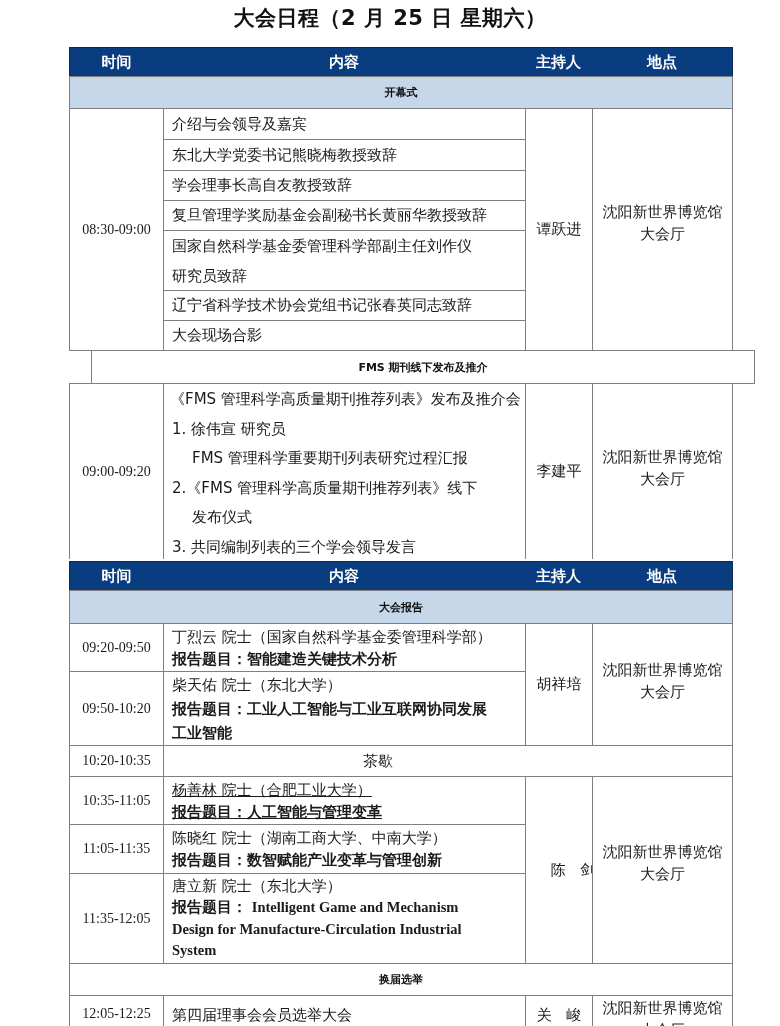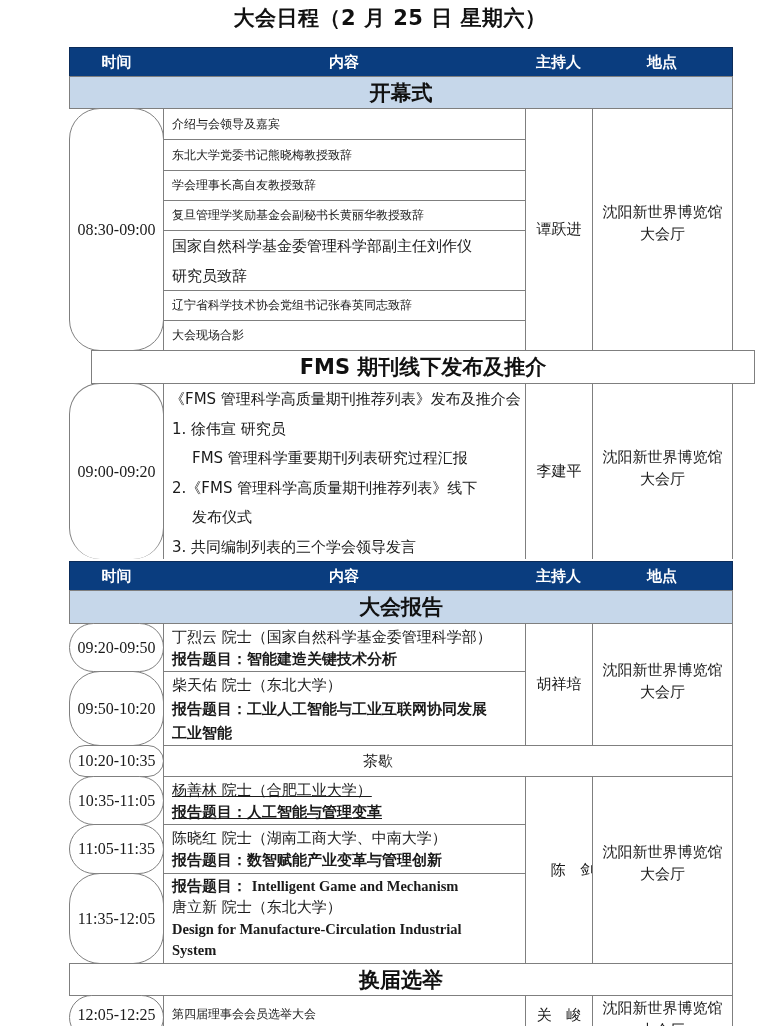--- a/index.html
+++ b/index.html
@@ -4,28 +4,28 @@
 <style>
   html, body { margin:0; padding:0; background:#ffffff; }
   body { width:780px; height:1026px; position:relative; overflow:hidden;
          font-family:"DejaVu Sans", "Liberation Sans", sans-serif; color:#1a1a1a; }
   .title { position:absolute; left:0; top:4px; width:780px; text-align:center;
            font-size:21px; font-weight:bold; color:#111; letter-spacing:0.5px; }
   .abs { position:absolute; box-sizing:border-box; }
   .hdr { background:#0a3d7f; color:#fff; font-weight:bold; font-size:15px;
          display:flex; align-items:center; justify-content:center;
          border-right:1px solid #0b2c5a; border-bottom:1px solid #0b2c5a; }
-  .band { background:#c6d7ea; font-weight:bold; font-size:21px; color:#111;
+  .band { background:#c6d7ea; font-weight:bold; font-size:11px; color:#111;
           display:flex; align-items:center; justify-content:center;
           border:1px solid #7f7f7f; }
   .band-w { background:#ffffff; }
   .cell { border:1px solid #7f7f7f; background:#fff; display:flex; align-items:center; }
-  .time { justify-content:center; font-family:"Liberation Serif","DejaVu Serif",serif; font-size:16px;border-radius:31px; }
+  .time { justify-content:center; font-family:"Liberation Serif","DejaVu Serif",serif; font-size:14px; }
   .center { justify-content:center; text-align:right; font-size:15px; }
-  .content { padding-left:8px; font-size:12px; }
+  .content { padding-left:8px; font-size:15px; }
   .multi { flex-direction:column; align-items:flex-start; justify-content:center; padding-left:8px; font-size:15px; line-height:24px; }
   .multi2 { flex-direction:column; align-items:flex-start; justify-content:center; padding-left:8px; font-size:15px; line-height:22px; }
   .b { font-weight:bold; }
   .en { font-family:"Liberation Serif","DejaVu Serif",serif; font-weight:bold; font-size:14.5px; }
   .indent { padding-left:20px; }
   .venue { flex-direction:column; justify-content:center; text-align:center; font-size:15px; line-height:22px; }
 </style>
 </head>
 <body>
 
@@ -112,22 +112,22 @@
 </div>
 
 <div class="abs cell time" style="left:69px;top:824px;width:95px;height:50px;">11:05-11:35</div>
 <div class="abs cell multi2" style="left:163px;top:824px;width:363px;height:50px;">
   <span>陈晓红  院士（湖南工商大学、中南大学）</span>
   <span class="b"><span>报告题目：</span><span>数智赋能产业变革与管理创新</span></span>
 </div>
 
 <div class="abs cell time" style="left:69px;top:873px;width:95px;height:91px;">11:35-12:05</div>
 <div class="abs cell multi2" style="left:163px;top:873px;width:363px;height:91px;line-height:21.5px;">
+  <span>唐立新  院士（东北大学）</span>
   <span><span class="b">报告题目：</span> <span class="en">Intelligent Game and Mechanism</span></span>
-  <span>唐立新  院士（东北大学）</span>
   <span class="en">Design for Manufacture-Circulation Industrial</span>
   <span class="en">System</span>
 </div>
 
 <div class="abs cell center" style="left:525px;top:776px;width:68px;height:188px;white-space:pre;padding-left:28px;">陈   剑</div>
 <div class="abs cell venue" style="left:592px;top:776px;width:141px;height:188px;padding-bottom:14px;">
   <span>沈阳新世界博览馆</span>
   <span>大会厅</span>
 </div>
 

